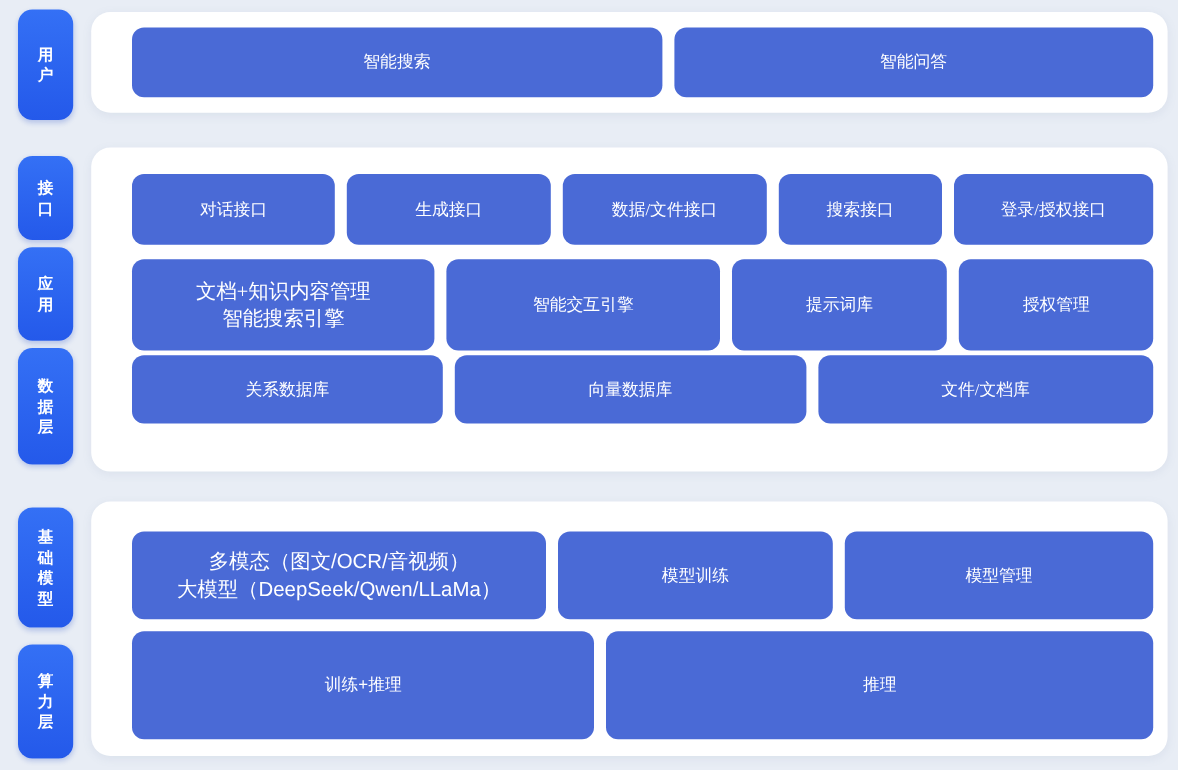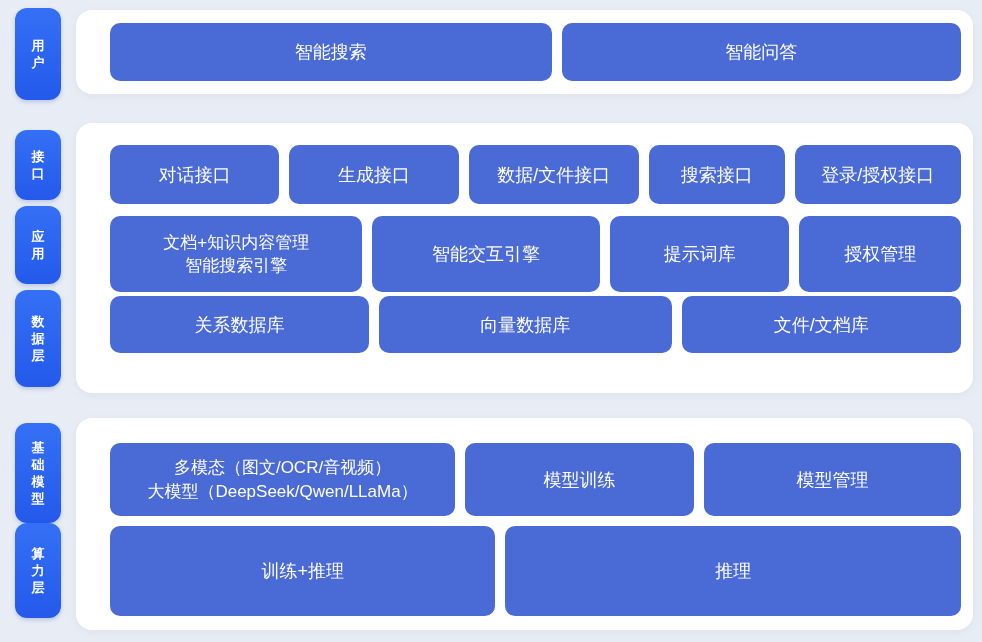--- a/index.html
+++ b/index.html
@@ -5,26 +5,26 @@
   html,body{margin:0;padding:0;}
   .stage{
     position:relative;
     width:982px;height:642px;
     background:#e8edf5;
     font-family:"Liberation Sans","DejaVu Sans",sans-serif;
     overflow:hidden;
   }
   .section{position:absolute;left:15px;display:flex;}
   .sec1{top:8px;}
-  .sec2{top:123px;}
+  .sec2{top:123px;font-family:Liberation Serif, serif;}
   .sec3{top:418px;}
 
   .labels{width:46px;display:flex;flex-direction:column;margin-right:15px;flex:none;}
   .sec2 .labels{padding-top:7px;gap:6px;}
-  .sec3 .labels{padding-top:5px;gap:0;}
+  .sec3 .labels{padding-top:5px;gap:14px;}
 
   .tab{
     background:linear-gradient(180deg,#3470f5,#2459ea);
     border-radius:12px;
     display:flex;align-items:center;justify-content:center;
     box-shadow:0 2px 4px rgba(40,80,200,0.25);
   }
   .tab-text{
     width:22px;color:#ffffff;font-weight:700;font-size:13px;
     line-height:1.32;text-align:center;word-break:break-all;
@@ -45,21 +45,21 @@
   .sec2 .row1{height:59px;}
   .sec2 .row2{height:76px;margin-top:12px;}
   .sec2 .row3{height:57px;margin-top:4px;}
   .sec3 .row1{height:73px;}
   .sec3 .row2{height:90px;margin-top:10px;}
 
   .block{
     flex-basis:0;min-width:0;
     background:#4a6ad6;
     border-radius:10px;
-    color:#ffffff;font-size:18px;
+    color:#ffffff;font-size:14px;
     display:flex;flex-direction:column;align-items:center;justify-content:center;
     text-align:center;
   }
   .block.two-line{font-size:17px;line-height:1.38;}
 </style>
 </head>
 <body>
 
 <div class="stage">
 

